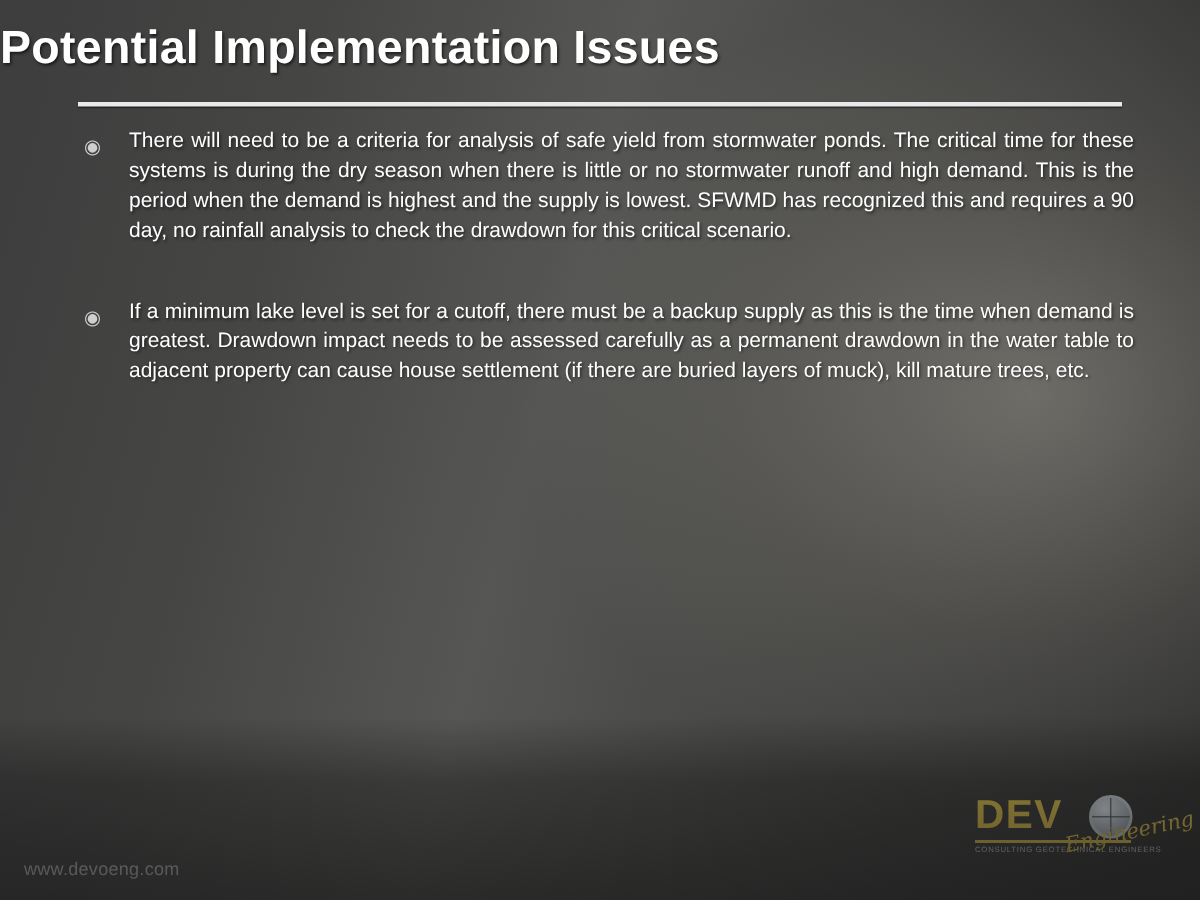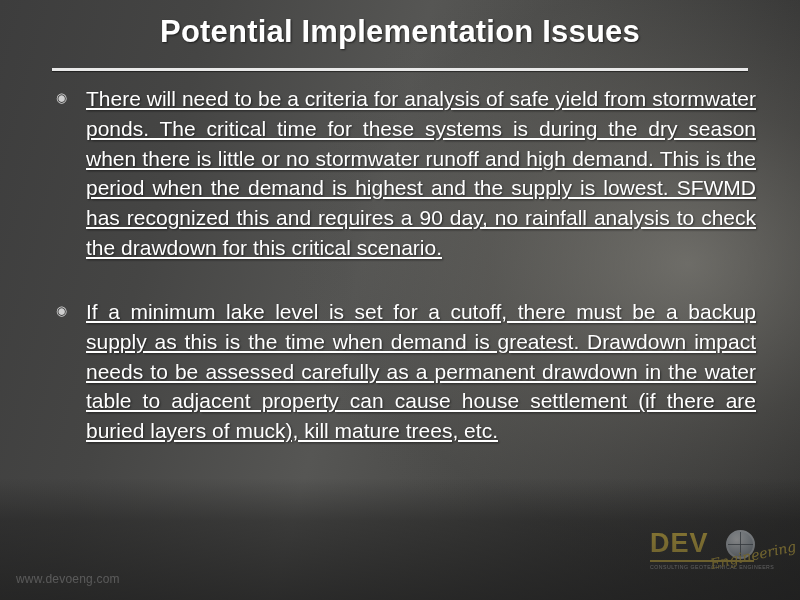--- a/index.html
+++ b/index.html
@@ -30,21 +30,20 @@
     bottom: 0;
     height: 122px;
     background: linear-gradient(180deg, rgba(20,20,20,0.0) 0%, rgba(25,25,25,0.45) 35%, rgba(28,28,28,0.75) 100%);
     pointer-events: none;
   }
   .title {
     position: absolute;
     top: 14px;
     left: 0;
     width: 800px;
-    text-align: center;
     color: #ffffff;
     font-size: 31px;
     font-weight: bold;
     letter-spacing: 0.2px;
     text-shadow: 1px 1px 2px rgba(0,0,0,0.6);
   }
   .title-rule {
     position: absolute;
     top: 68px;
     left: 52px;
@@ -69,25 +68,24 @@
     width: 30px;
     padding-top: 7px;
     color: #cfcfcf;
     font-size: 13px;
     line-height: 1;
     text-align: left;
   }
   .bullet-text {
     flex: 1 1 auto;
     color: #ffffff;
-    font-size: 21px;
+    font-size: 14px;
     line-height: 1.42;
     text-align: justify;
     text-shadow: 1px 1px 2px rgba(0,0,0,0.55);
-    text-decoration: underline;
   }
   .footer-url {
     position: absolute;
     left: 16px;
     bottom: 14px;
     color: #d8d8d8;
     font-size: 12px;
     letter-spacing: 0.2px;
   }
   .logo {

